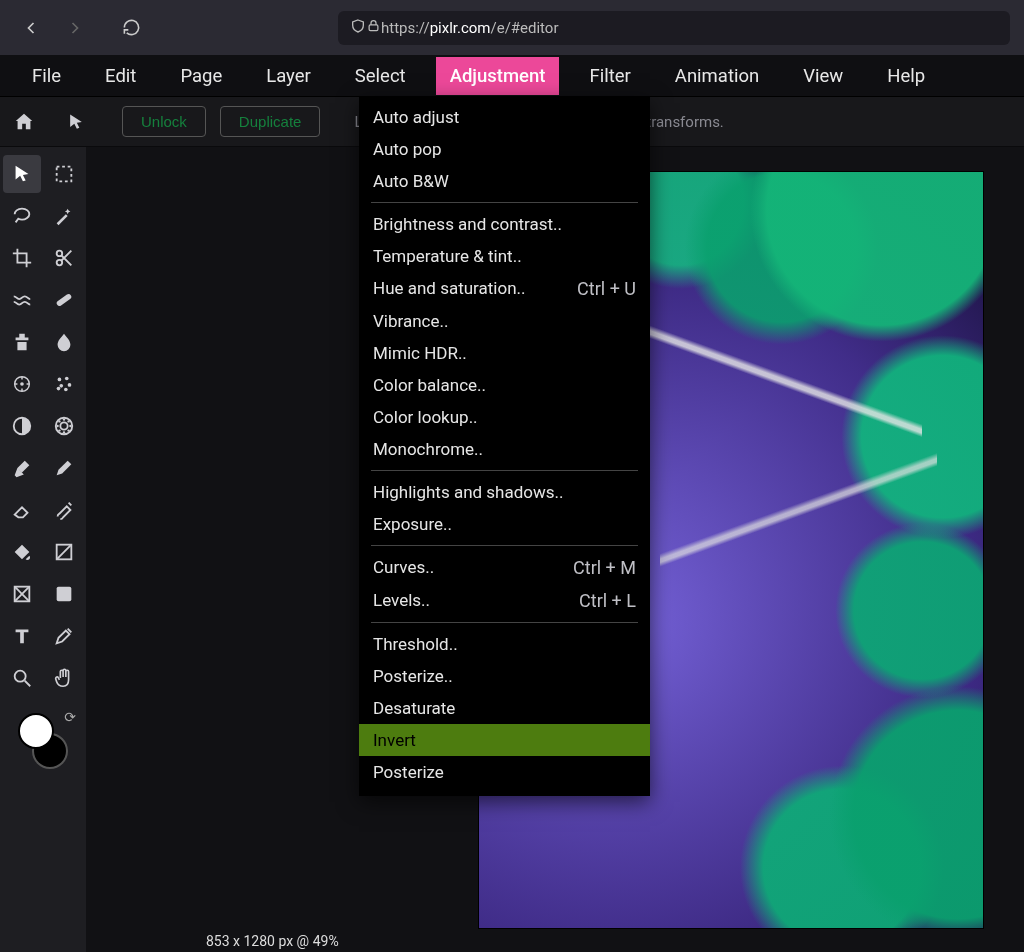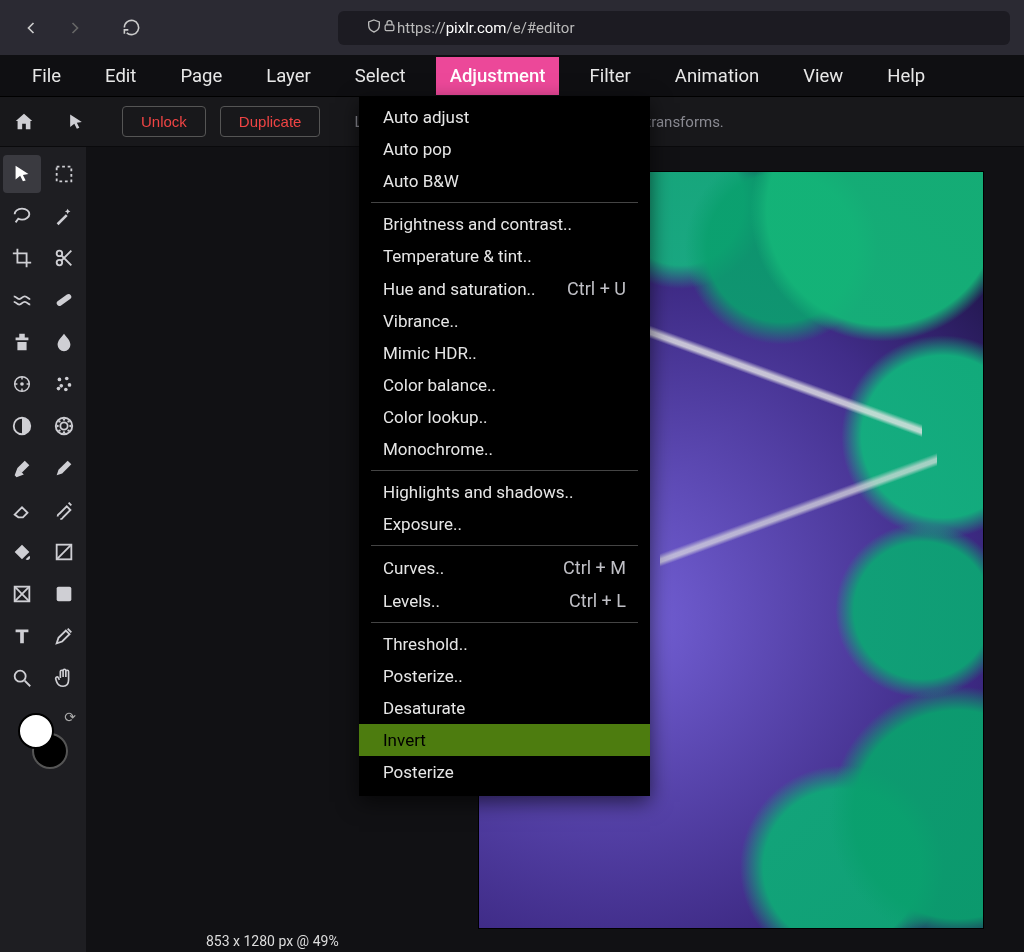--- a/index.html
+++ b/index.html
@@ -29,21 +29,21 @@
     color: #ccc;
   }
   .nav-btn.disabled { color: #666; }
   .addr-bar {
     flex: 1;
     height: 34px;
     background: #1c1b22;
     border-radius: 6px;
     display: flex;
     align-items: center;
-    padding: 0 28px;
+    padding: 0 12px;
     margin-left: 180px;
     color: #bbb;
     font-size: 15px;
   }
   .addr-bar .url .domain { color: #fff; }
 
   
   .menu-bar {
     height: 42px;
     background: #0f0f12;
@@ -80,21 +80,21 @@
   .opt-icon {
     width: 28px; height: 28px;
     display:flex;align-items:center;justify-content:center;
     color:#cfcfd4;
   }
   .opt-btn {
     border: 1px solid #555;
     border-radius: 4px;
     padding: 6px 18px;
     font-size: 15px;
-    color:#ef4444;
+    color:#15803d;
     background: transparent;
   }
   .layer-msg { color:#8a8a92; margin-left: 20px; }
 
   
   .toolbox {
     position: absolute;
     left: 0; top: 147px;
     bottom: 0;
     width: 86px;
@@ -188,22 +188,22 @@
     left: 359px; top: 97px;
     width: 291px;
     background: #000;
     color: #e6e6e6;
     font-size: 17px;
     padding: 4px 0 8px;
     z-index: 50;
     box-shadow: 0 6px 20px rgba(0,0,0,0.6);
   }
   .dd-item {
-    display:flex; align-items:flex-end; justify-content:space-between;
-    padding: 6px 24px;
+    display:flex; align-items:flex-start; justify-content:space-between;
+    padding: 6px 14px;
     cursor:pointer;
   }
   .dd-item .sc { color:#c0c0c6; font-size:18px; }
   .dd-item.highlight { background:#4d7c0f; color:#000; }
   .dd-sep {
     border-top:1px solid #444; margin:5px 12px;
   }
 
 </style>
 </head>

